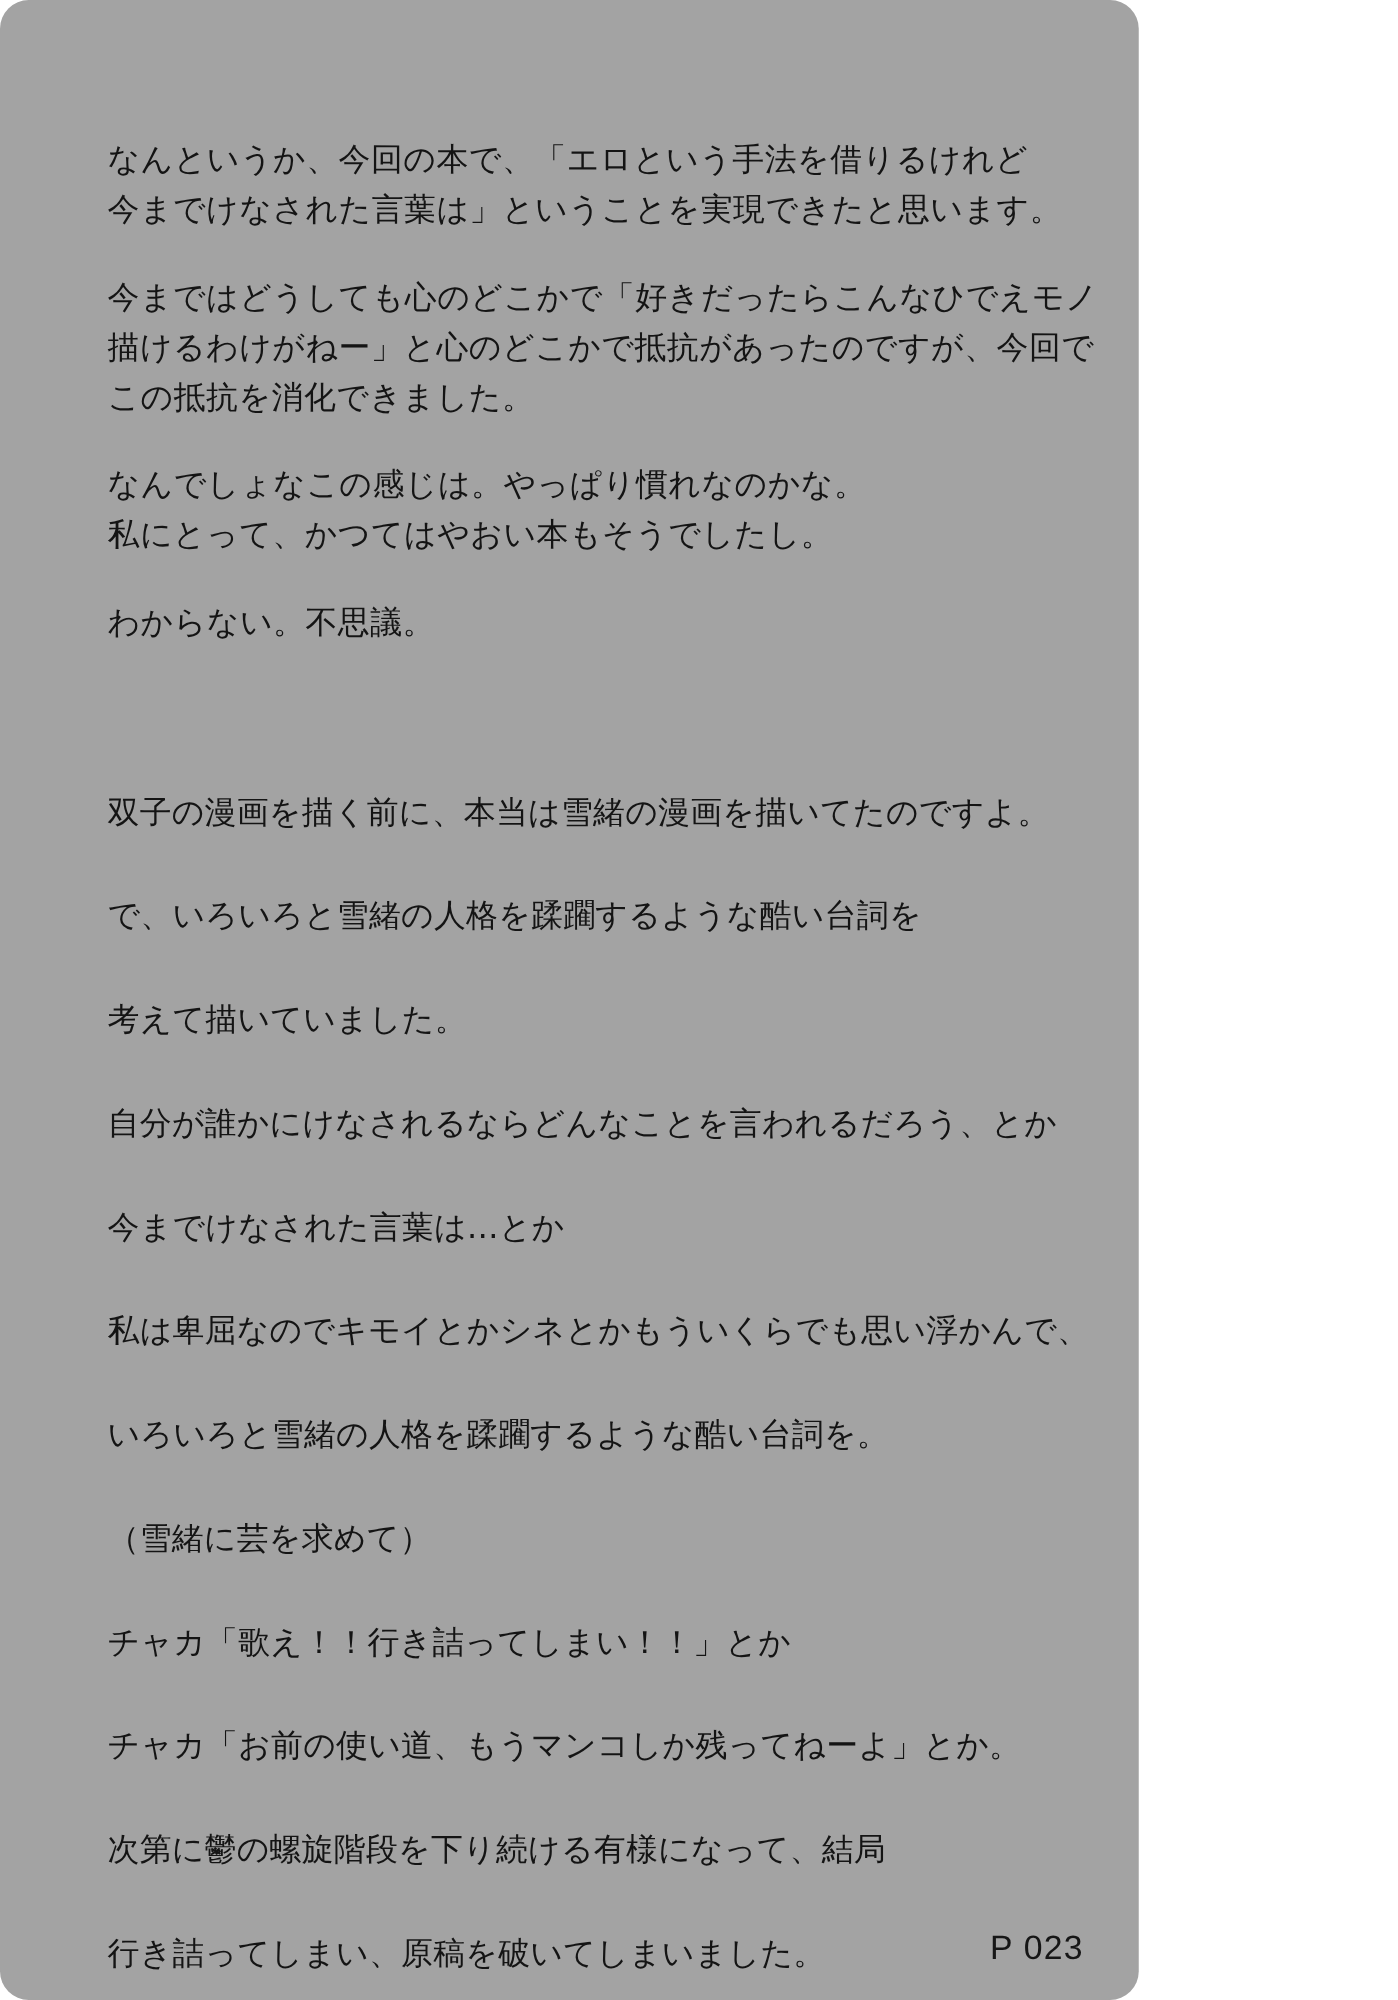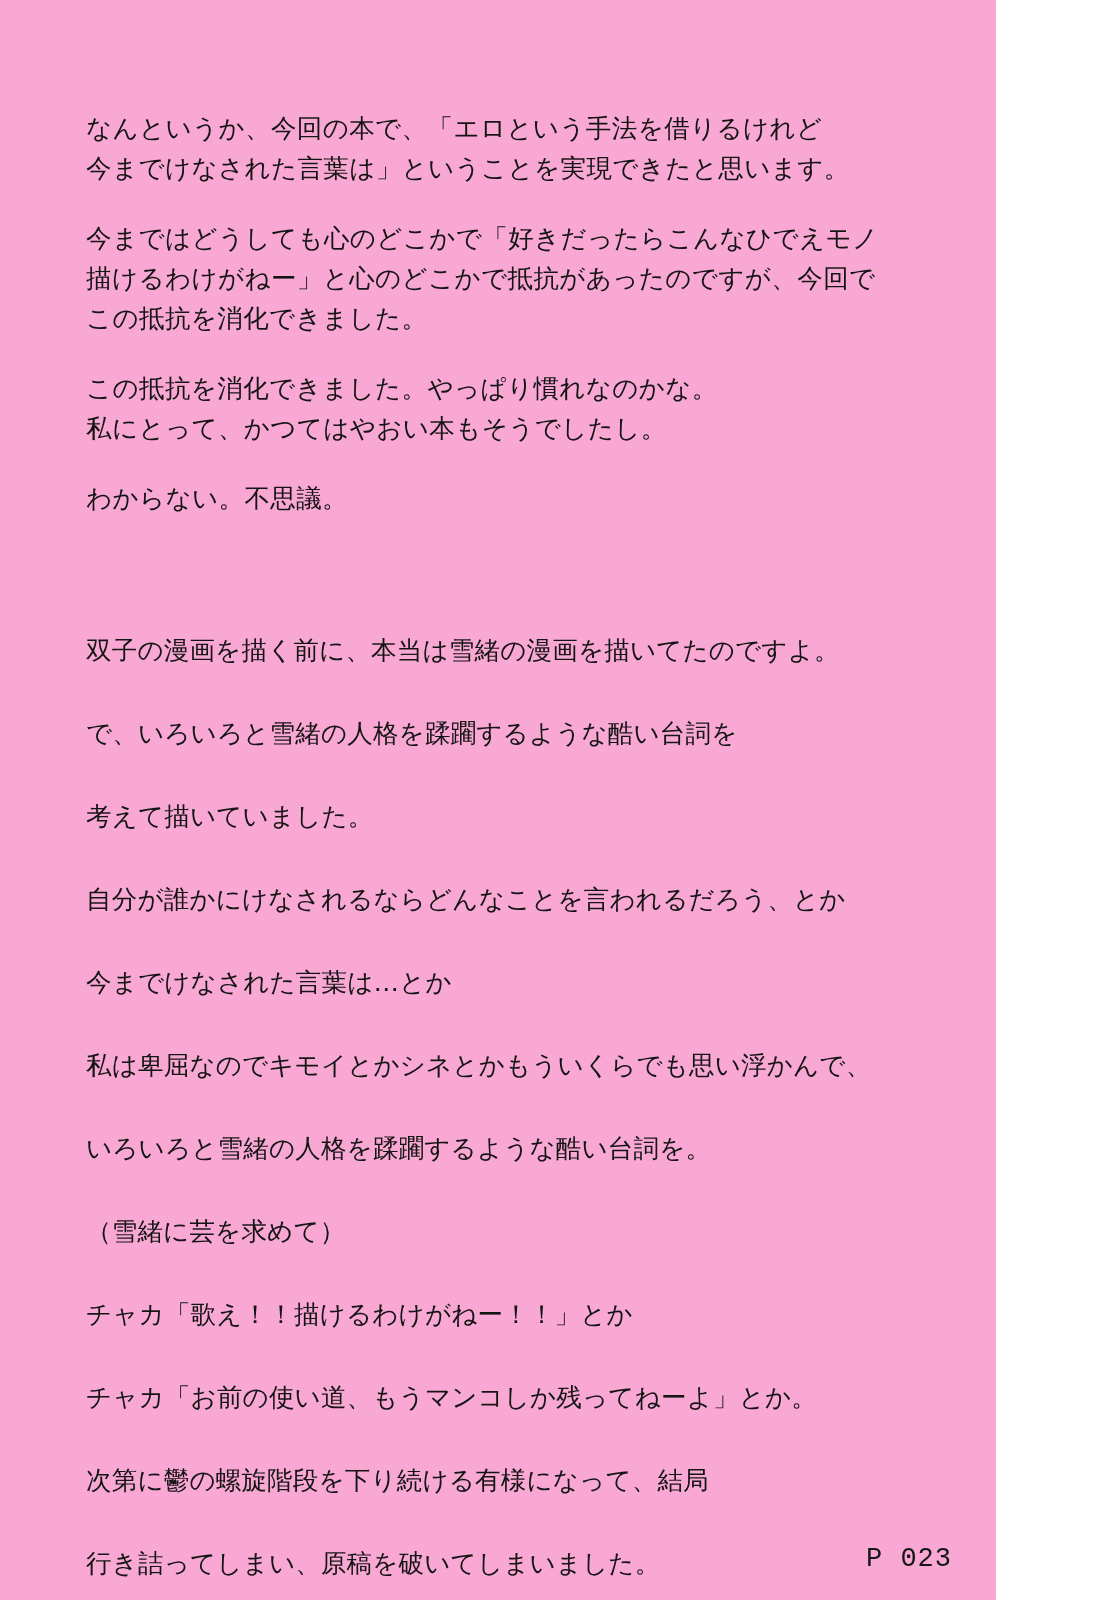--- a/index.html
+++ b/index.html
@@ -12,23 +12,24 @@
     height: 1600px;
     position: relative;
     font-family: "DejaVu Sans", sans-serif;
     color: #1a1a1a;
     overflow: hidden;
   }
   .page {
     position: absolute;
     top: 0;
     left: 0;
-    width: 996px;
+    width: 911px;
     height: 1600px;
-    background: #f9a8d4;
+    background: #a3a3a3;
+    border-radius: 23px;
   }
   .content {
     position: absolute;
     left: 86px;
     top: 108px;
     width: 940px;
   }
   .block {
     margin: 0 0 30px 0;
   }
@@ -47,42 +48,42 @@
     letter-spacing: 0.2px;
     margin-top: 43px;
   }
   .page-number {
     position: absolute;
     right: 44px;
     bottom: 26px;
     font-size: 27px;
     letter-spacing: 1px;
     color: #161616;
-    font-family: Liberation Mono, monospace;
+    font-family: Liberation Sans, sans-serif;
   }
 </style>
 </head>
 <body>
 
 <div class="page">
   <div class="content">
 
     <div class="block">
       <div class="line">なんというか、今回の本で、「エロという手法を借りるけれど</div>
       <div class="line">今までけなされた言葉は」ということを実現できたと思います。</div>
     </div>
 
     <div class="block">
       <div class="line">今まではどうしても心のどこかで「好きだったらこんなひでえモノ</div>
       <div class="line">描けるわけがねー」と心のどこかで抵抗があったのですが、今回で</div>
       <div class="line">この抵抗を消化できました。</div>
     </div>
 
     <div class="block">
-      <div class="line">この抵抗を消化できました。やっぱり慣れなのかな。</div>
+      <div class="line">なんでしょなこの感じは。やっぱり慣れなのかな。</div>
       <div class="line">私にとって、かつてはやおい本もそうでしたし。</div>
     </div>
 
     <div class="block gap-large">
       <div class="line">わからない。不思議。</div>
     </div>
 
     <div class="section-two">
 
       <div class="block">
@@ -96,21 +97,21 @@
         <div class="line">今までけなされた言葉は…とか</div>
       </div>
 
       <div class="block">
         <div class="line">私は卑屈なのでキモイとかシネとかもういくらでも思い浮かんで、</div>
         <div class="line">いろいろと雪緒の人格を蹂躙するような酷い台詞を。</div>
       </div>
 
       <div class="block">
         <div class="line">（雪緒に芸を求めて）</div>
-        <div class="line">チャカ「歌え！！描けるわけがねー！！」とか</div>
+        <div class="line">チャカ「歌え！！行き詰ってしまい！！」とか</div>
       </div>
 
       <div class="block">
         <div class="line">チャカ「お前の使い道、もうマンコしか残ってねーよ」とか。</div>
       </div>
 
       <div class="block">
         <div class="line">次第に鬱の螺旋階段を下り続ける有様になって、結局</div>
         <div class="line">行き詰ってしまい、原稿を破いてしまいました。</div>
         <div class="line">オホホ。</div>

